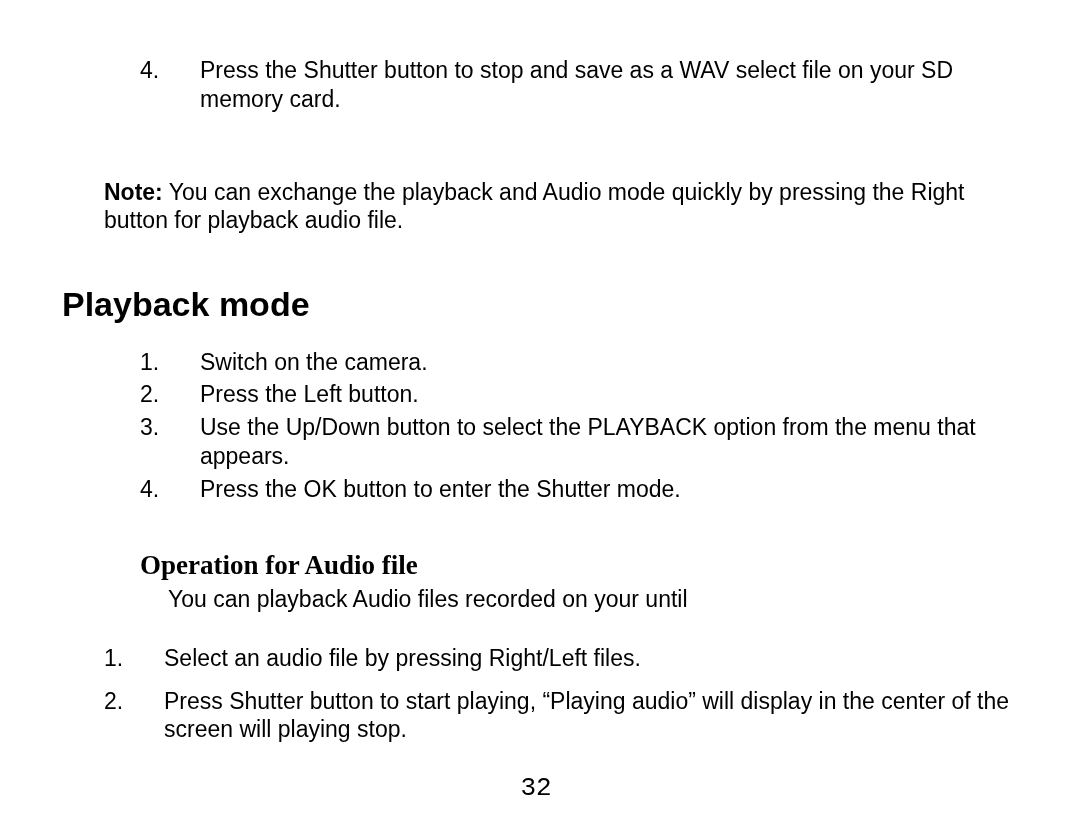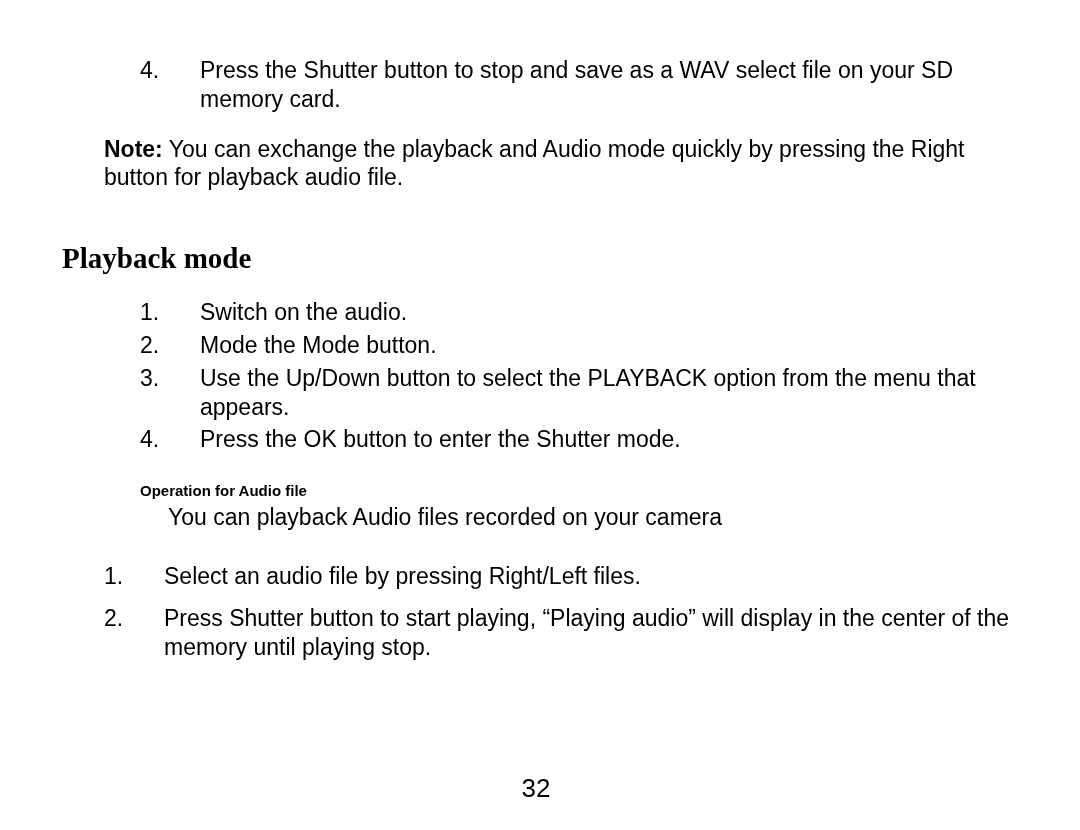--- a/index.html
+++ b/index.html
@@ -28,51 +28,51 @@
     flex: 0 0 60px;
     text-align: left;
   }
   .ol-text {
     flex: 1 1 auto;
   }
   .indent-1 { padding-left: 78px; }
   .indent-0 { padding-left: 42px; }
   .bold { font-weight: bold; }
   .note-block {
-    margin-top: 21px;
+    margin-top: 64px;
     padding-left: 42px;
     padding-right: 10px;
   }
   .h1 {
     font-weight: bold;
-    font-size: 29px;
+    font-size: 34px;
     margin-top: 48px;
-    font-family: Liberation Serif, serif;
   }
   .h2 {
     font-weight: bold;
-    font-size: 15px;
-    margin-top: 28px;
+    font-size: 27px;
+    margin-top: 46px;
     padding-left: 78px;
+    font-family: Liberation Serif, serif;
   }
   .plain-indent {
     padding-left: 106px;
     margin-top: 2px;
   }
   .list-1 { margin-top: 22px; }
   .list-2 { margin-top: 30px; }
   .list-row-gap { margin-top: 4px; }
   .loose .ol-row { margin-bottom: 14px; }
   .page-number {
     position: absolute;
     left: 0; right: 8px;
     bottom: 26px;
     text-align: center;
     font-size: 26px;
-    font-family: Liberation Sans, sans-serif;
+    font-family: Liberation Mono, monospace;
   }
 </style>
 </head>
 <body>
 
 <div class="page">
 
   <div class="indent-1">
     <div class="ol-row">
       <div class="ol-num">4.</div>
@@ -82,44 +82,44 @@
 
   <div class="note-block">
     <span class="bold">Note:</span><span> You can exchange the playback and Audio mode quickly by pressing the Right button for playback audio file.</span>
   </div>
 
   <div class="h1">Playback mode</div>
 
   <div class="indent-1 list-1">
     <div class="ol-row list-row-gap">
       <div class="ol-num">1.</div>
-      <div class="ol-text">Switch on the audio.</div>
+      <div class="ol-text">Switch on the camera.</div>
     </div>
     <div class="ol-row list-row-gap">
       <div class="ol-num">2.</div>
-      <div class="ol-text">Mode the Mode button.</div>
+      <div class="ol-text">Press the Left button.</div>
     </div>
     <div class="ol-row list-row-gap">
       <div class="ol-num">3.</div>
       <div class="ol-text">Use the Up/Down button to select the PLAYBACK option from the menu that appears.</div>
     </div>
     <div class="ol-row list-row-gap">
       <div class="ol-num">4.</div>
       <div class="ol-text">Press the OK button to enter the Shutter mode.</div>
     </div>
   </div>
 
   <div class="h2">Operation for Audio file</div>
-  <div class="plain-indent">You can playback Audio files recorded on your camera</div>
+  <div class="plain-indent">You can playback Audio files recorded on your until</div>
 
   <div class="indent-0 list-2 loose">
     <div class="ol-row">
       <div class="ol-num">1.</div>
       <div class="ol-text">Select an audio file by pressing Right/Left files.</div>
     </div>
     <div class="ol-row">
       <div class="ol-num">2.</div>
-      <div class="ol-text">Press Shutter button to start playing, “Playing audio” will display in the center of the memory until playing stop.</div>
+      <div class="ol-text">Press Shutter button to start playing, “Playing audio” will display in the center of the screen will playing stop.</div>
     </div>
   </div>
 
   <div class="page-number">32</div>
 </div>
 
 </body></html>

